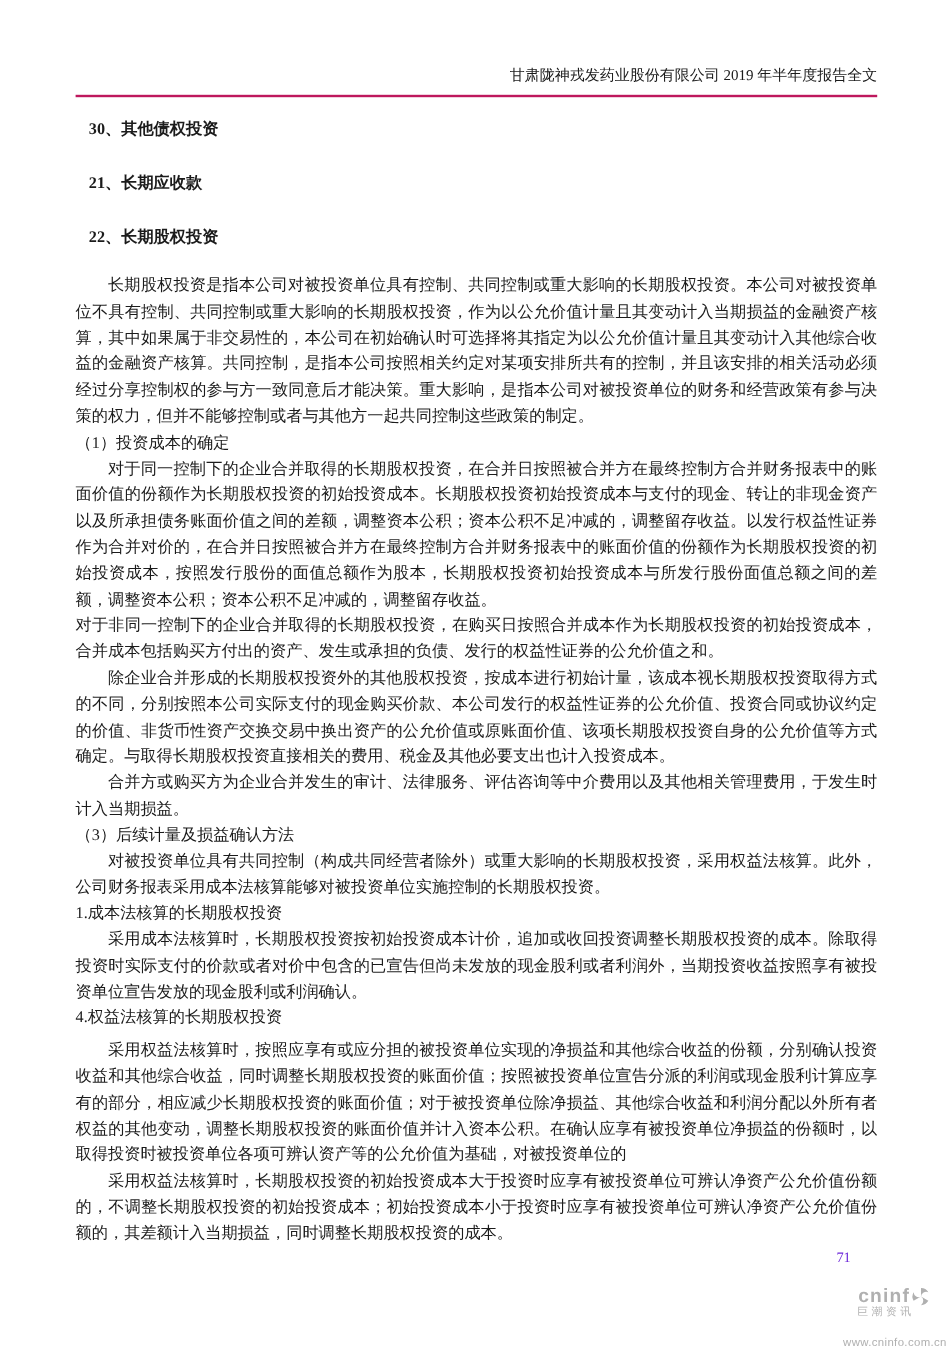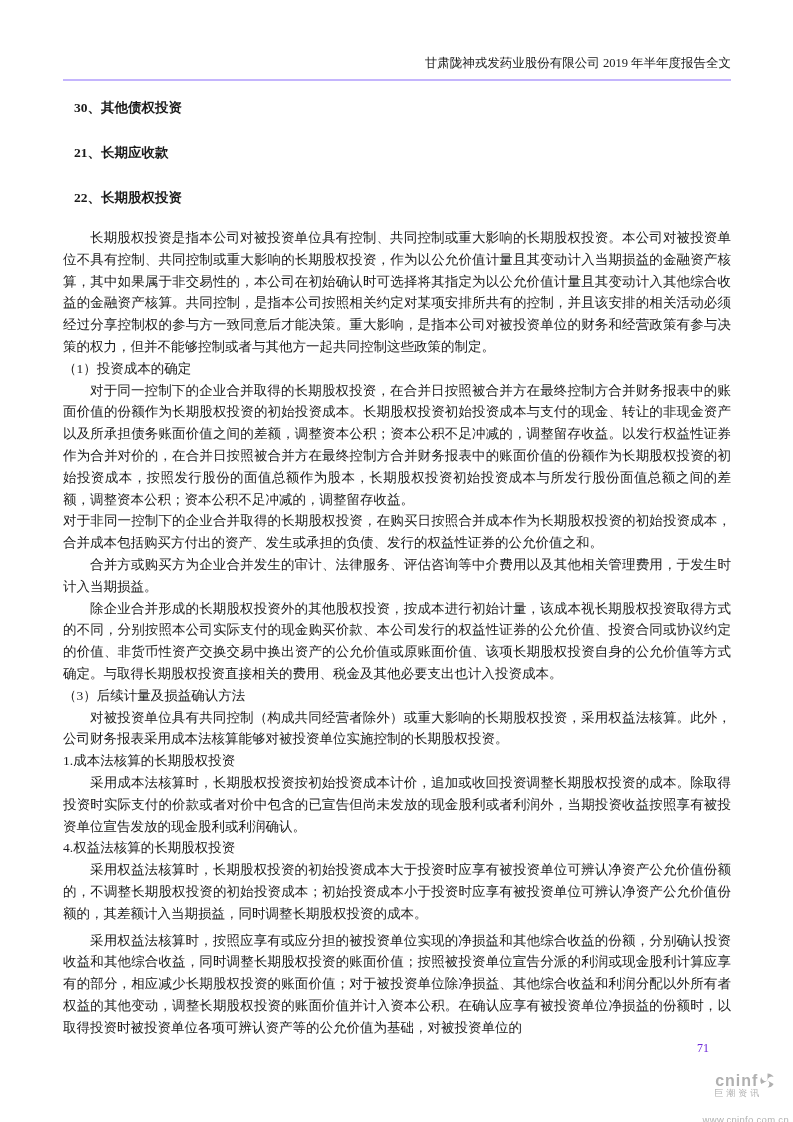--- a/index.html
+++ b/index.html
@@ -20,21 +20,21 @@
   
   .header {
     position: absolute;
     top: 54px;
     left: 63px;
     right: 62px;
     text-align: right;
     font-size: 12.5px;
     line-height: 18px;
     padding-bottom: 7px;
-    border-bottom: 2px solid #c4b5fd;
+    border-bottom: 2px solid #be185d;
   }
   
   .content {
     position: absolute;
     top: 100px;
     left: 63px;
     right: 62px;
   }
   .section-heading {
     font-size: 13.5px;
@@ -117,29 +117,29 @@
   <div class="content">
     <div class="section-heading">30、其他债权投资</div>
     <div class="section-heading">21、长期应收款</div>
     <div class="section-heading last">22、长期股权投资</div>
 
     <div class="body-text">
       <p class="indent">长期股权投资是指本公司对被投资单位具有控制、共同控制或重大影响的长期股权投资。本公司对被投资单位不具有控制、共同控制或重大影响的长期股权投资，作为以公允价值计量且其变动计入当期损益的金融资产核算，其中如果属于非交易性的，本公司在初始确认时可选择将其指定为以公允价值计量且其变动计入其他综合收益的金融资产核算。共同控制，是指本公司按照相关约定对某项安排所共有的控制，并且该安排的相关活动必须经过分享控制权的参与方一致同意后才能决策。重大影响，是指本公司对被投资单位的财务和经营政策有参与决策的权力，但并不能够控制或者与其他方一起共同控制这些政策的制定。</p>
       <p class="flush">（1）投资成本的确定</p>
       <p class="indent">对于同一控制下的企业合并取得的长期股权投资，在合并日按照被合并方在最终控制方合并财务报表中的账面价值的份额作为长期股权投资的初始投资成本。长期股权投资初始投资成本与支付的现金、转让的非现金资产以及所承担债务账面价值之间的差额，调整资本公积；资本公积不足冲减的，调整留存收益。以发行权益性证券作为合并对价的，在合并日按照被合并方在最终控制方合并财务报表中的账面价值的份额作为长期股权投资的初始投资成本，按照发行股份的面值总额作为股本，长期股权投资初始投资成本与所发行股份面值总额之间的差额，调整资本公积；资本公积不足冲减的，调整留存收益。</p>
       <p class="flush">对于非同一控制下的企业合并取得的长期股权投资，在购买日按照合并成本作为长期股权投资的初始投资成本，合并成本包括购买方付出的资产、发生或承担的负债、发行的权益性证券的公允价值之和。</p>
+      <p class="indent">除企业合并形成的长期股权投资外的其他股权投资，按成本进行初始计量，该成本视长期股权投资取得方式的不同，分别按照本公司实际支付的现金购买价款、本公司发行的权益性证券的公允价值、投资合同或协议约定的价值、非货币性资产交换交易中换出资产的公允价值或原账面价值、该项长期股权投资自身的公允价值等方式确定。与取得长期股权投资直接相关的费用、税金及其他必要支出也计入投资成本。</p>
       <p class="indent">合并方或购买方为企业合并发生的审计、法律服务、评估咨询等中介费用以及其他相关管理费用，于发生时计入当期损益。</p>
-      <p class="indent">除企业合并形成的长期股权投资外的其他股权投资，按成本进行初始计量，该成本视长期股权投资取得方式的不同，分别按照本公司实际支付的现金购买价款、本公司发行的权益性证券的公允价值、投资合同或协议约定的价值、非货币性资产交换交易中换出资产的公允价值或原账面价值、该项长期股权投资自身的公允价值等方式确定。与取得长期股权投资直接相关的费用、税金及其他必要支出也计入投资成本。</p>
       <p class="flush">（3）后续计量及损益确认方法</p>
       <p class="indent">对被投资单位具有共同控制（构成共同经营者除外）或重大影响的长期股权投资，采用权益法核算。此外，公司财务报表采用成本法核算能够对被投资单位实施控制的长期股权投资。</p>
       <p class="flush">1.成本法核算的长期股权投资</p>
       <p class="indent">采用成本法核算时，长期股权投资按初始投资成本计价，追加或收回投资调整长期股权投资的成本。除取得投资时实际支付的价款或者对价中包含的已宣告但尚未发放的现金股利或者利润外，当期投资收益按照享有被投资单位宣告发放的现金股利或利润确认。</p>
       <p class="flush">4.权益法核算的长期股权投资</p>
+      <p class="indent gap-top">采用权益法核算时，按照应享有或应分担的被投资单位实现的净损益和其他综合收益的份额，分别确认投资收益和其他综合收益，同时调整长期股权投资的账面价值；按照被投资单位宣告分派的利润或现金股利计算应享有的部分，相应减少长期股权投资的账面价值；对于被投资单位除净损益、其他综合收益和利润分配以外所有者权益的其他变动，调整长期股权投资的账面价值并计入资本公积。在确认应享有被投资单位净损益的份额时，以取得投资时被投资单位各项可辨认资产等的公允价值为基础，对被投资单位的</p>
       <p class="indent">采用权益法核算时，长期股权投资的初始投资成本大于投资时应享有被投资单位可辨认净资产公允价值份额的，不调整长期股权投资的初始投资成本；初始投资成本小于投资时应享有被投资单位可辨认净资产公允价值份额的，其差额计入当期损益，同时调整长期股权投资的成本。</p>
-      <p class="indent gap-top">采用权益法核算时，按照应享有或应分担的被投资单位实现的净损益和其他综合收益的份额，分别确认投资收益和其他综合收益，同时调整长期股权投资的账面价值；按照被投资单位宣告分派的利润或现金股利计算应享有的部分，相应减少长期股权投资的账面价值；对于被投资单位除净损益、其他综合收益和利润分配以外所有者权益的其他变动，调整长期股权投资的账面价值并计入资本公积。在确认应享有被投资单位净损益的份额时，以取得投资时被投资单位各项可辨认资产等的公允价值为基础，对被投资单位的</p>
     </div>
   </div>
 
   <div class="page-number">71</div>
 
   <div class="cninfo-logo">
     <div class="logo-row">
       <span class="logo-wordmark">cninf</span>
       <span class="logo-swirl">
         <svg viewBox="0 0 24 24" width="17" height="17" aria-hidden="true">

